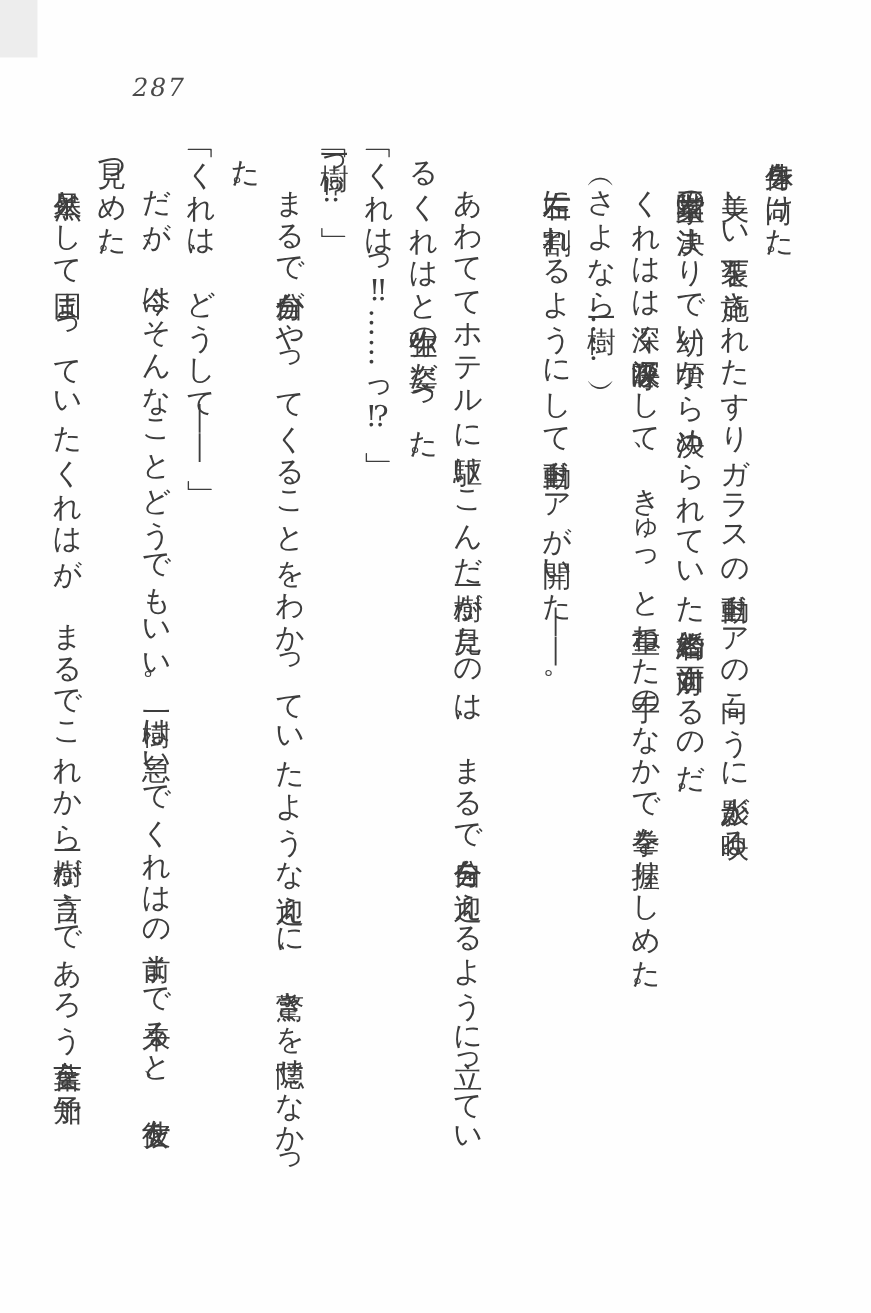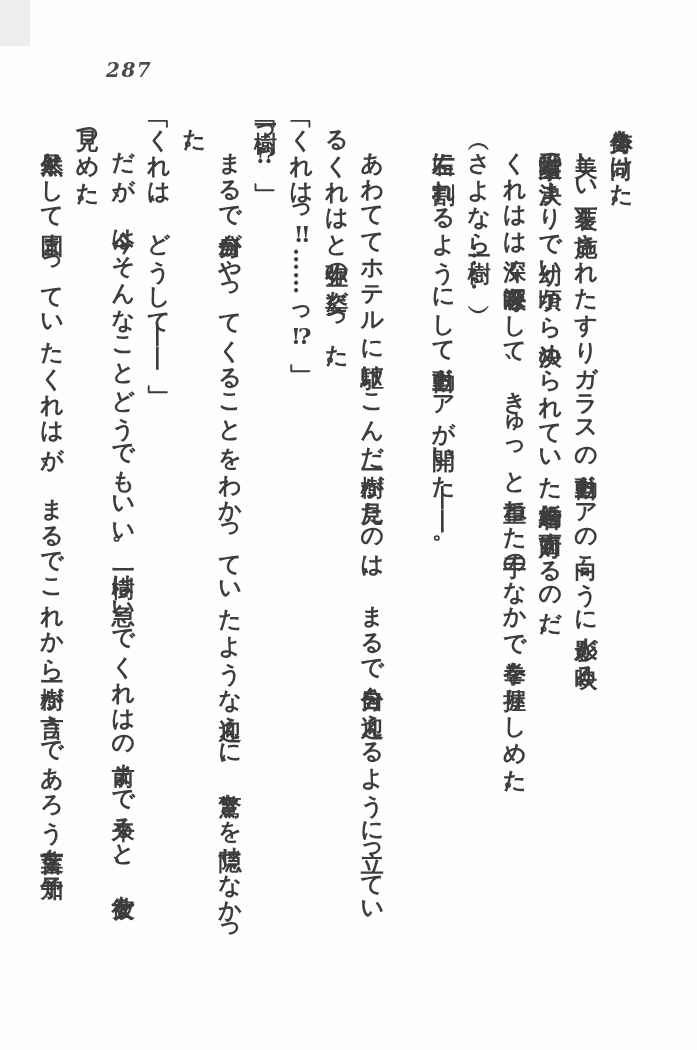--- a/index.html
+++ b/index.html
@@ -7,21 +7,20 @@
     padding: 0;
     background: #ffffff;
   }
   .book-page {
     position: relative;
     width: 697px;
     height: 1050px;
     background: #fefefe;
     overflow: hidden;
     font-family: "DejaVu Serif", serif;
-    font-weight: bold;
   }
   
   .scan-artifact {
     position: absolute;
     left: 0;
     top: 0;
     width: 30px;
     height: 46px;
     background: #ededed;
   }

